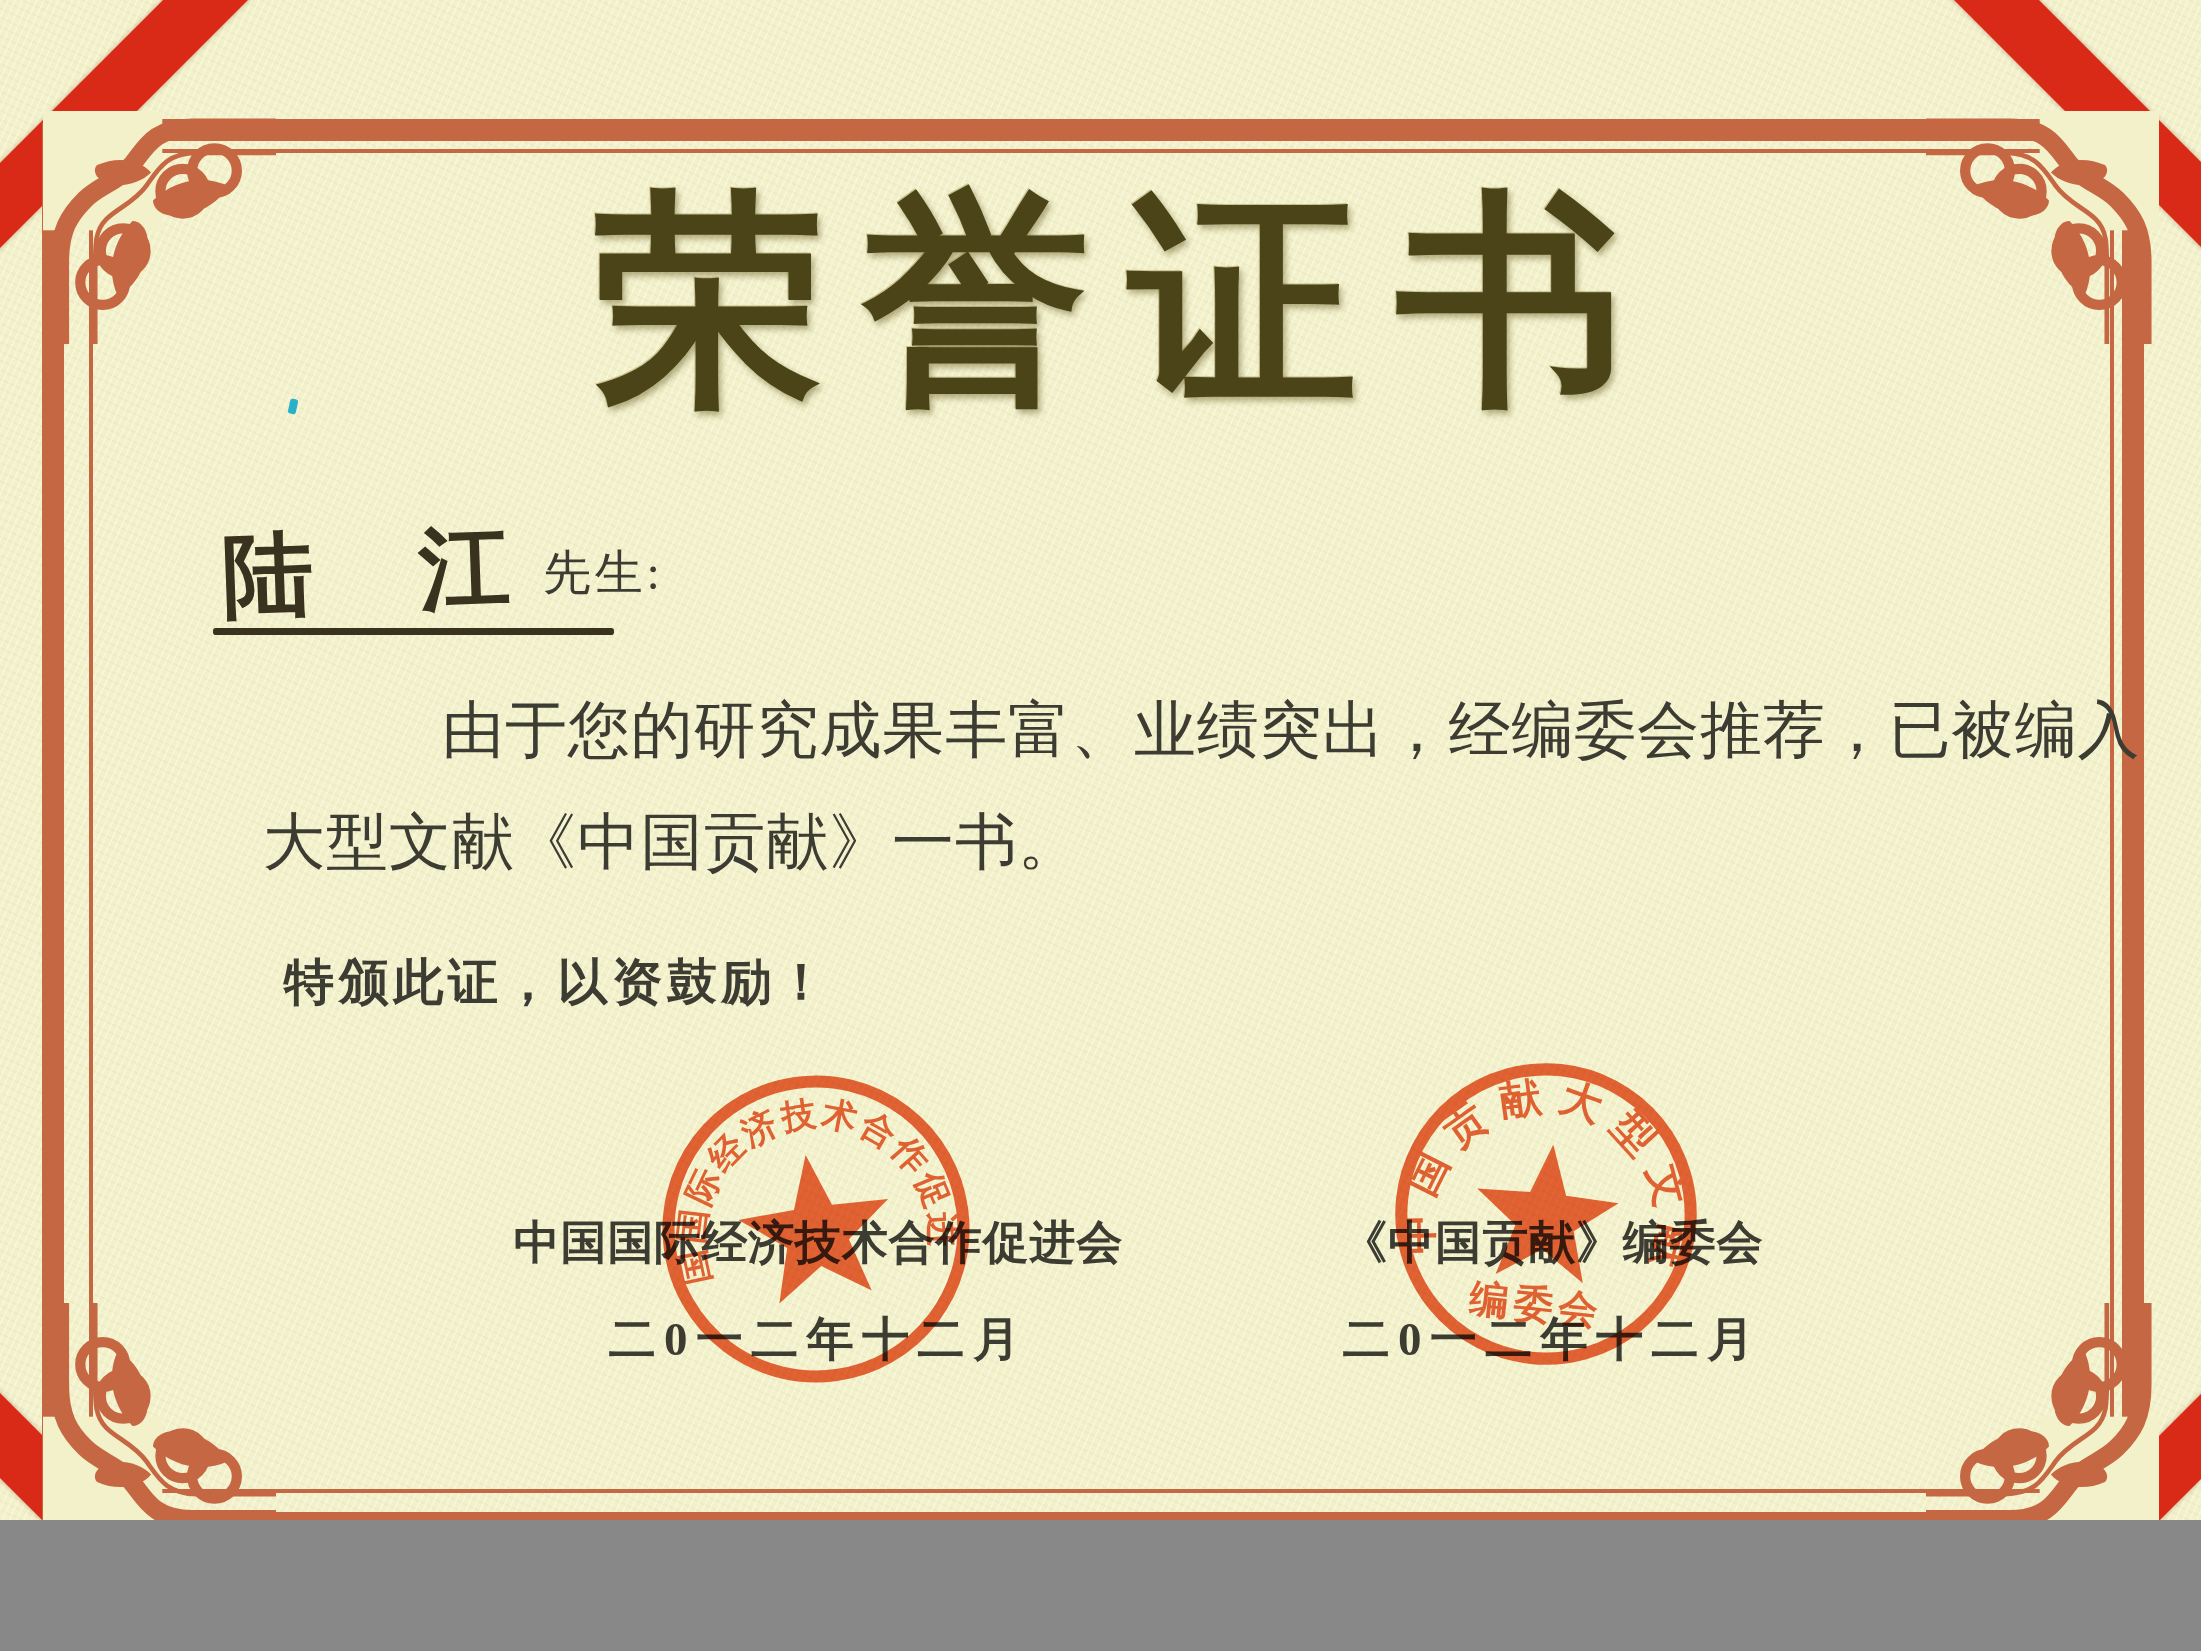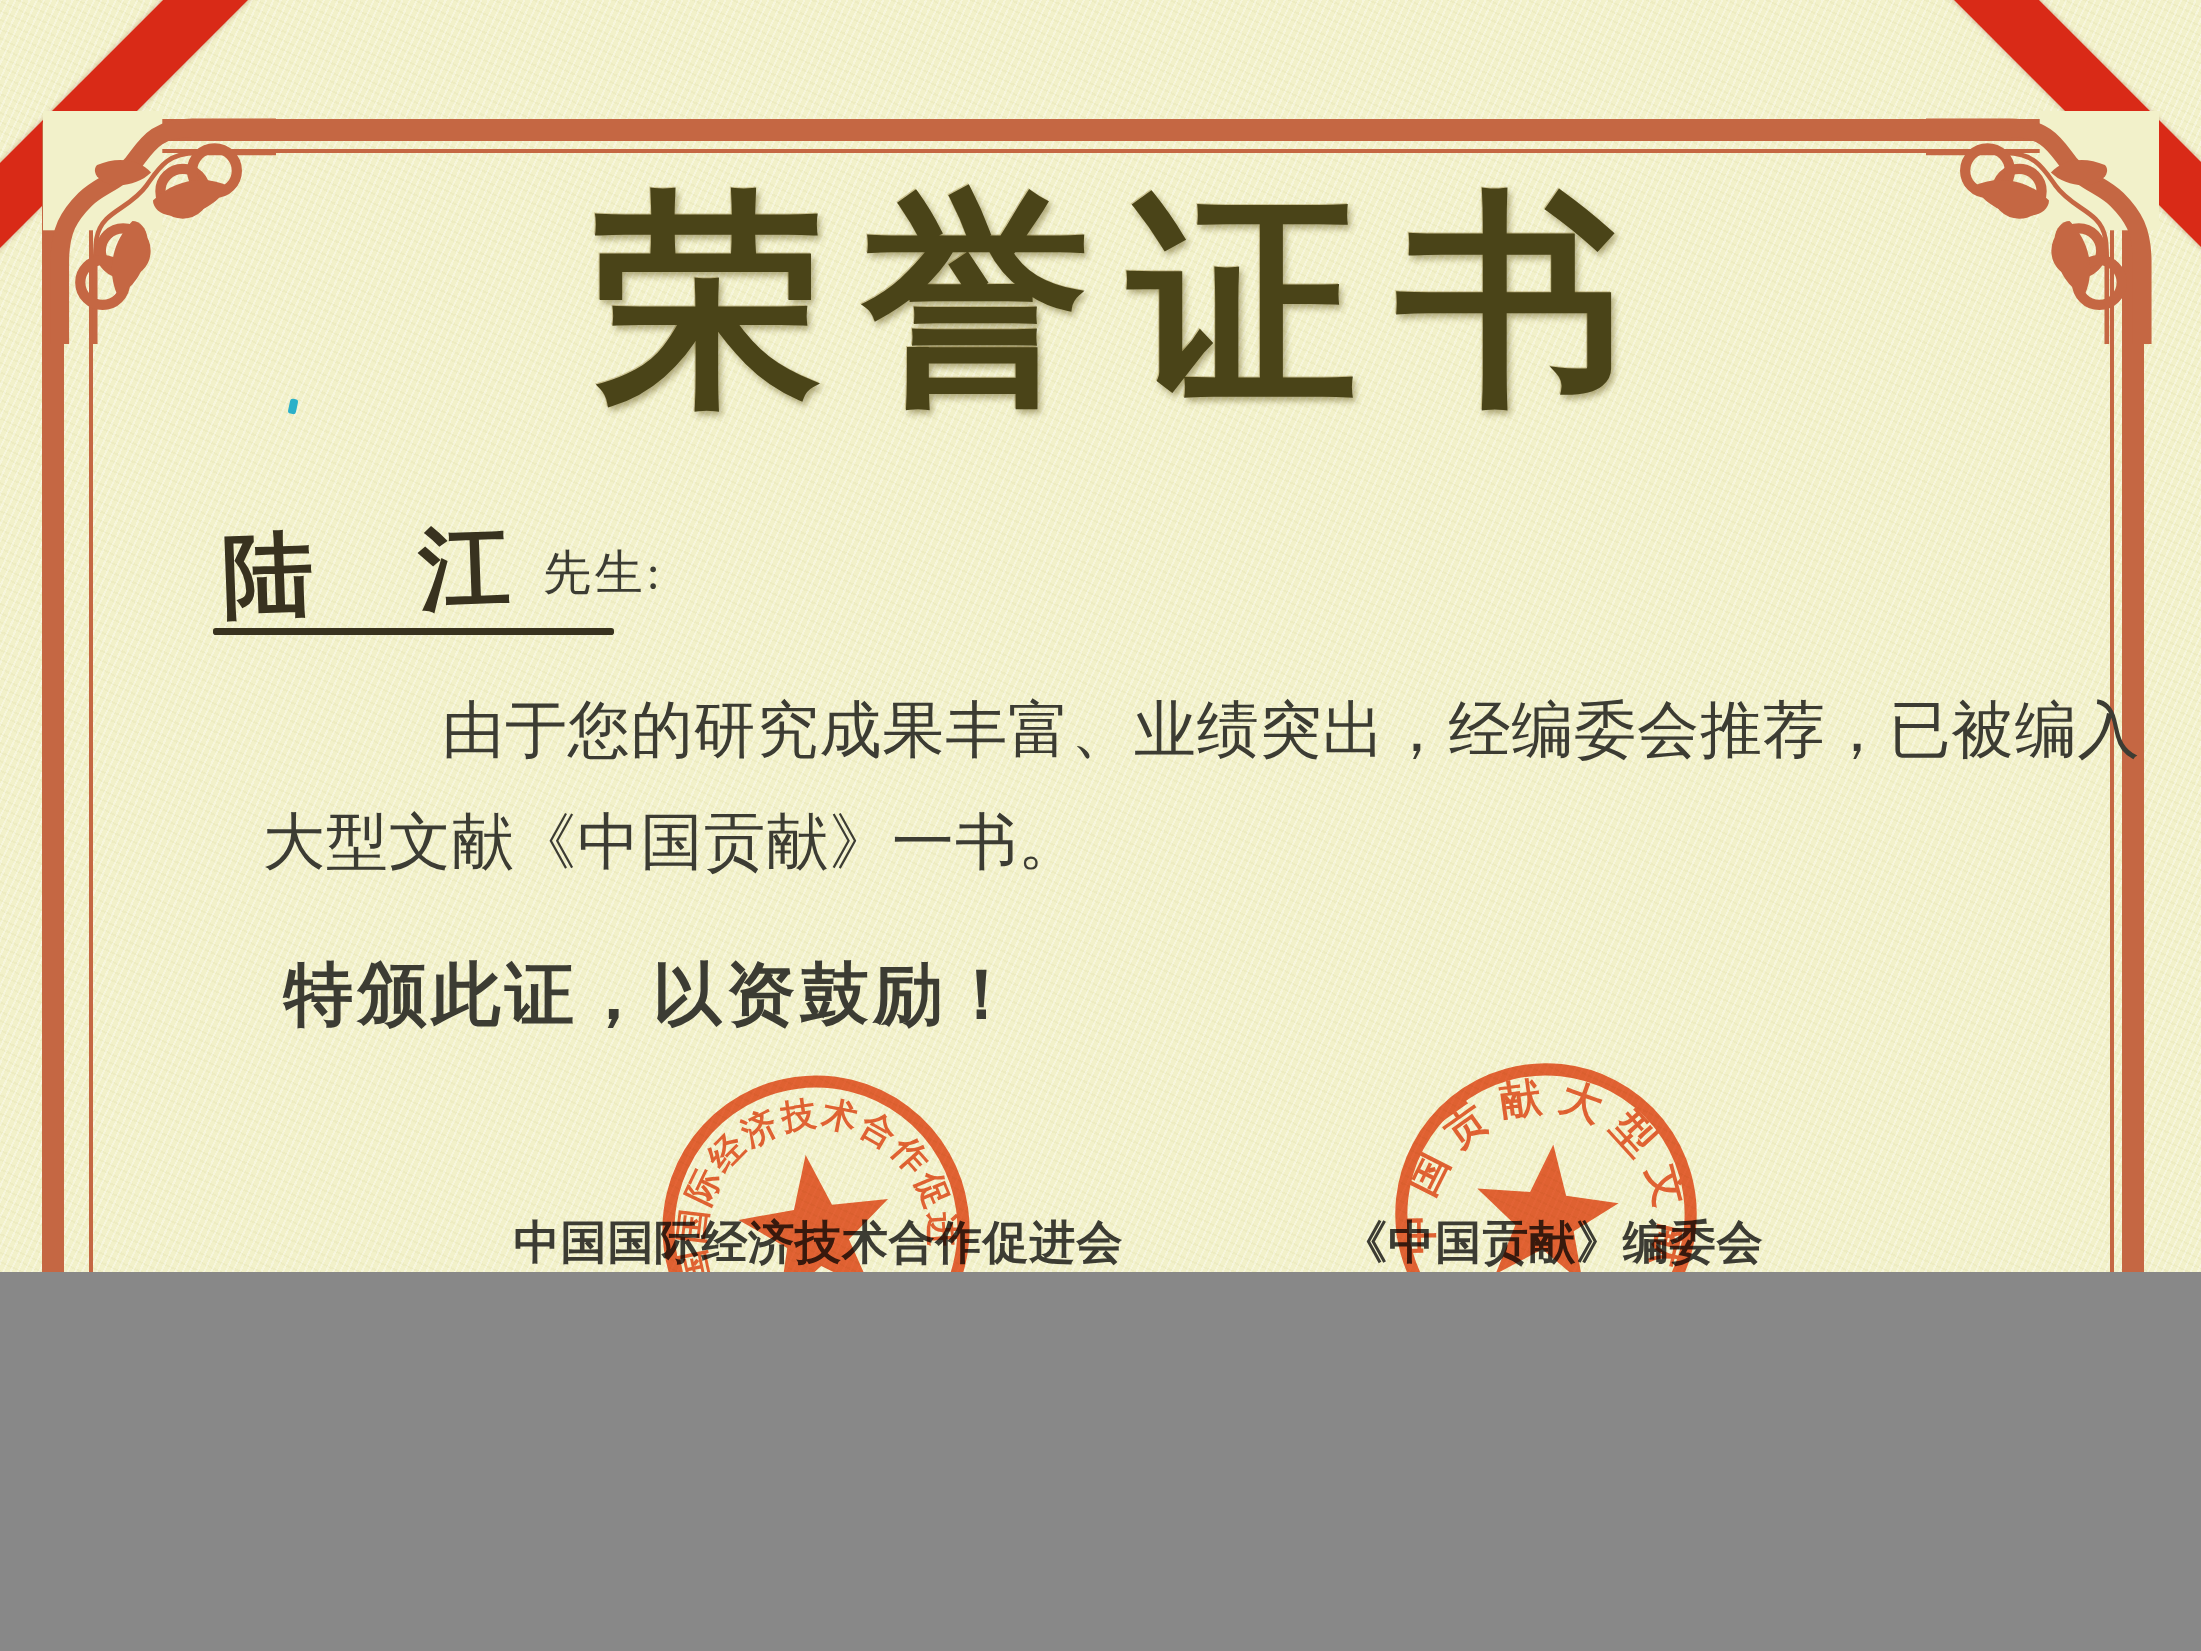--- a/index.html
+++ b/index.html
@@ -1,18 +1,18 @@
 <!DOCTYPE html>
 <html style="--bg: #f2f1ca; --frame: #c56743; --ribbon: #d92a17; --seal: #ea5a2c; --titleInk: #4a4418; --textInk: #3c3c33; --nameInk: #38321f;font-size:15px"><head>
 <meta charset="utf-8">
 <style>
   html,body{margin:0;padding:0;background:#888;}
   .page{
     position:relative;
-    width:2202px;height:1272px;
+    width:2202px;height:1520px;
     overflow:hidden;
     background-color:var(--bg,#f2f1ca);
     background-image:
       repeating-linear-gradient(115deg, rgba(255,255,255,.35) 0 1.9px, rgba(255,255,255,0) 1.9px 6.5px),
       repeating-linear-gradient(25deg, rgba(195,190,120,.10) 0 1.9px, rgba(195,190,120,0) 1.9px 8.4px);
     font-family:"Liberation Serif","DejaVu Serif",serif;
   }
   
   .ribbon{
     position:absolute;width:671px;height:60px;
@@ -66,21 +66,21 @@
   }
   .body-line{
     position:absolute;left:263px;
     font-size:62px;color:var(--textInk,#3c3c33);
     letter-spacing:0.9px;white-space:nowrap;z-index:4;
   }
   .body-line.l1{top:688px;padding-left:179px;}
   .body-line.l2{top:800px;}
   .closing{
     position:absolute;left:284px;top:949px;
-    font-size:69px;font-weight:bold;color:var(--textInk,#3c3c33);
+    font-size:50px;font-weight:bold;color:var(--textInk,#3c3c33);
     letter-spacing:4.7px;white-space:nowrap;z-index:4;
   }
   .issuer{
     position:absolute;width:615px;text-align:center;z-index:4;
     color:var(--textInk,#3c3c33);
   }
   .issuer .org{font-size:46px;font-weight:bold;letter-spacing:0.9px;white-space:nowrap;}
   .issuer .date{font-size:47px;font-weight:bold;letter-spacing:8.4px;margin-top:34px;white-space:nowrap;}
   .issuer.left{left:511px;top:1212px;}
   .issuer.right{left:1245px;top:1212px;}

